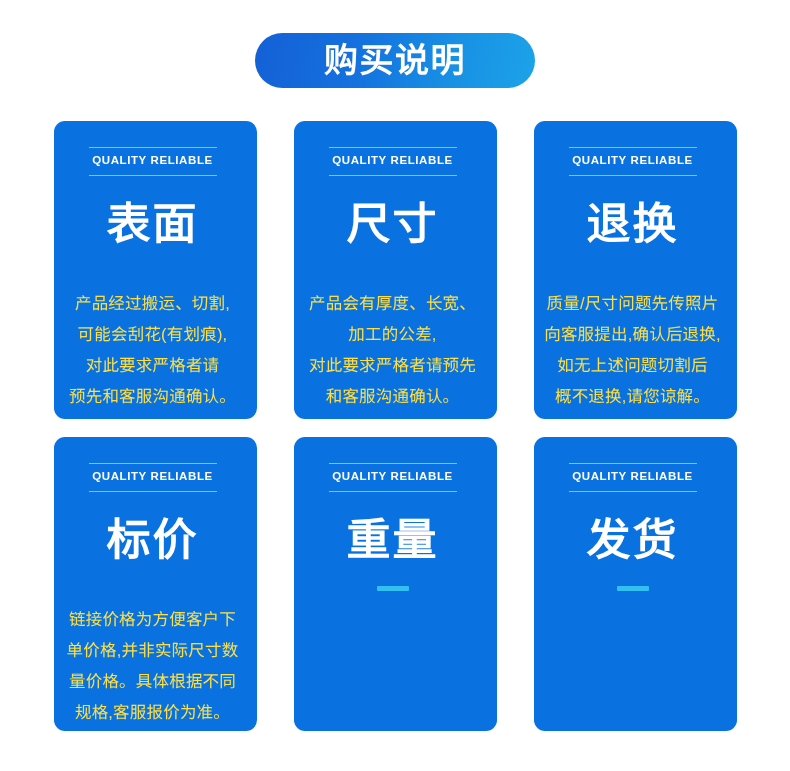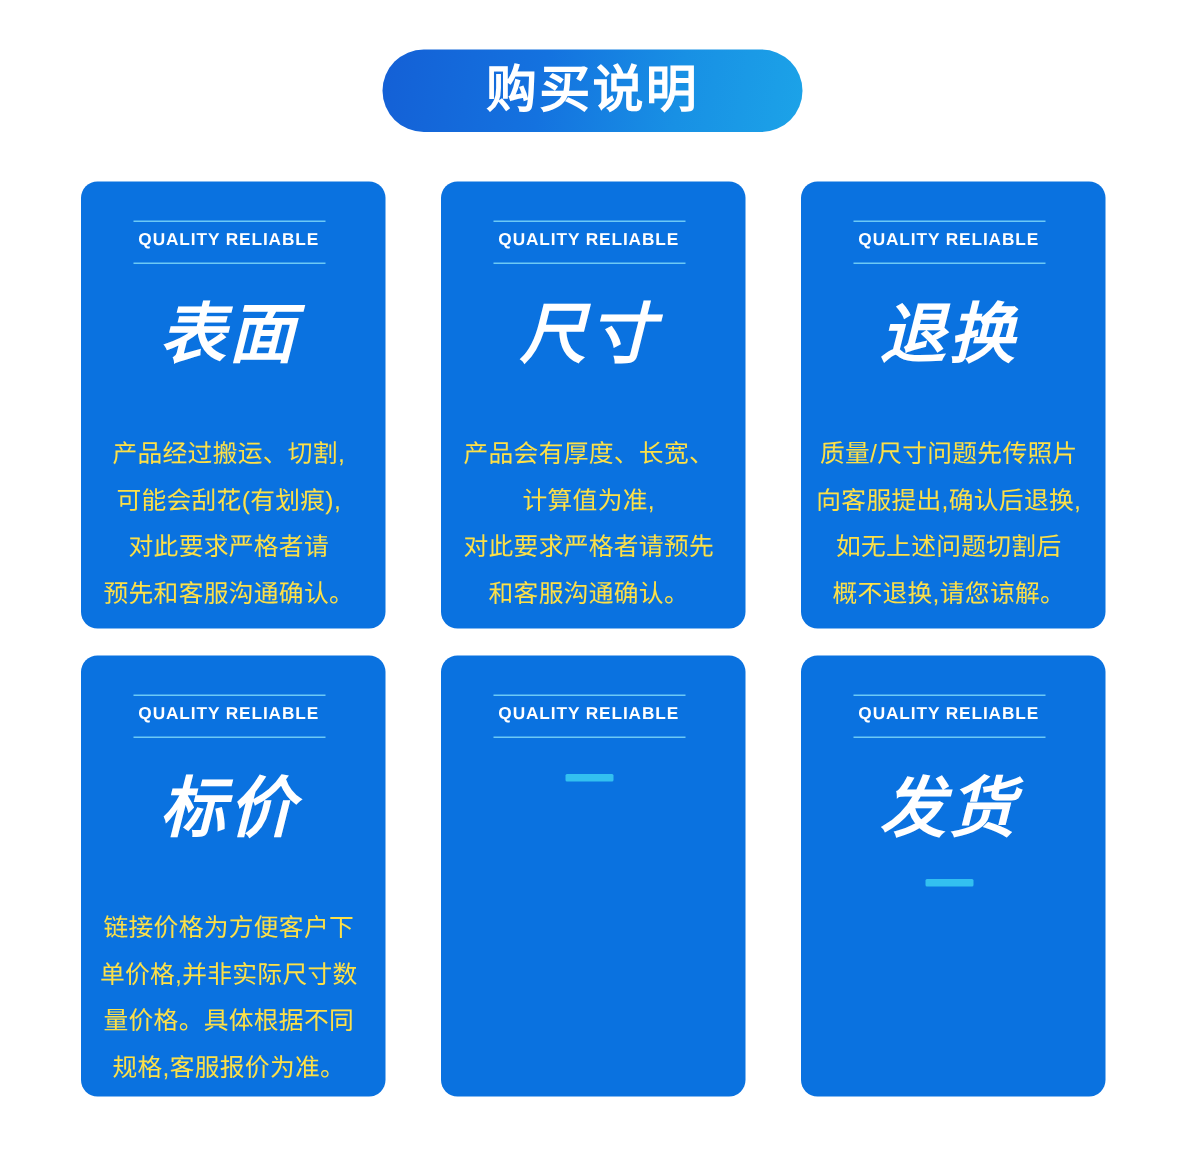--- a/index.html
+++ b/index.html
@@ -96,21 +96,20 @@
 
   
   .card-title {
     color: #ffffff;
     font-size: 44px;
     font-weight: bold;
     line-height: 1;
     letter-spacing: 2px;
     margin-top: 26px;
     white-space: nowrap;
-    font-style: italic;
   }
 
   
   .accent-dash {
     width: 32px;
     height: 5px;
     background: #33C0F0;
     border-radius: 1px;
     margin-top: 24px;
   }
@@ -153,21 +152,21 @@
 
   <div class="card">
     <div class="quality-block">
       <div class="rule"></div>
       <div class="quality-text">QUALITY  RELIABLE</div>
       <div class="rule"></div>
     </div>
     <div class="card-title">尺寸</div>
     <div class="accent-dash"></div>
     <div class="card-body">产品会有厚度、长宽、
-计算值为准,
+加工的公差,
 对此要求严格者请预先
 和客服沟通确认。</div>
   </div>
 
   <div class="card">
     <div class="quality-block">
       <div class="rule"></div>
       <div class="quality-text">QUALITY  RELIABLE</div>
       <div class="rule"></div>
     </div>
@@ -192,20 +191,21 @@
 量价格。具体根据不同
 规格,客服报价为准。</div>
   </div>
 
   <div class="card row2">
     <div class="quality-block">
       <div class="rule"></div>
       <div class="quality-text">QUALITY  RELIABLE</div>
       <div class="rule"></div>
     </div>
+    <div class="card-title">重量</div>
     <div class="accent-dash"></div>
   </div>
 
   <div class="card row2">
     <div class="quality-block">
       <div class="rule"></div>
       <div class="quality-text">QUALITY  RELIABLE</div>
       <div class="rule"></div>
     </div>
     <div class="card-title">发货</div>

